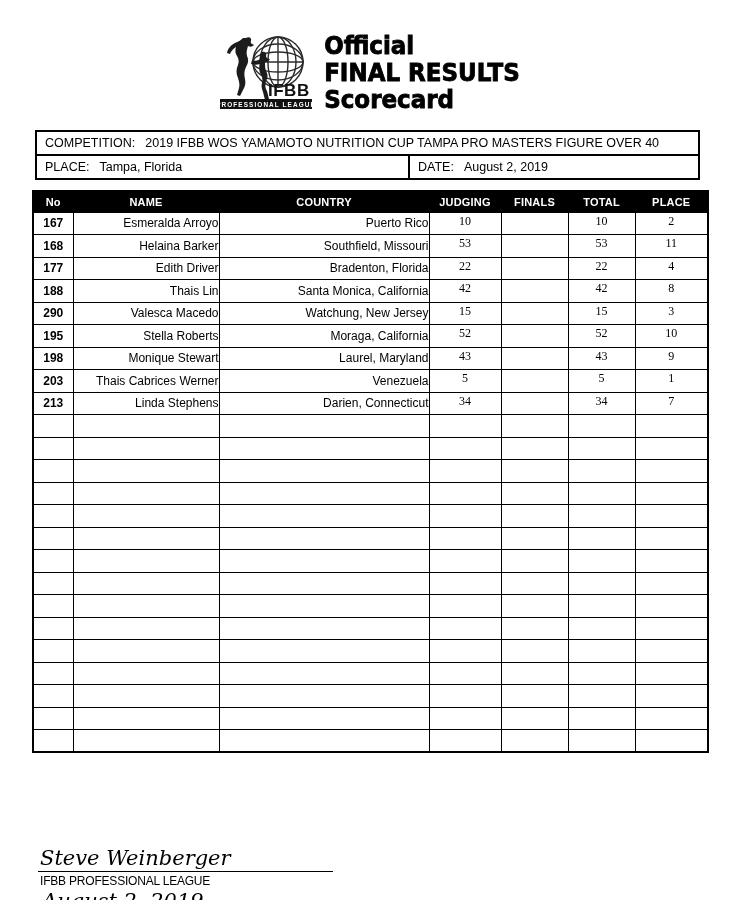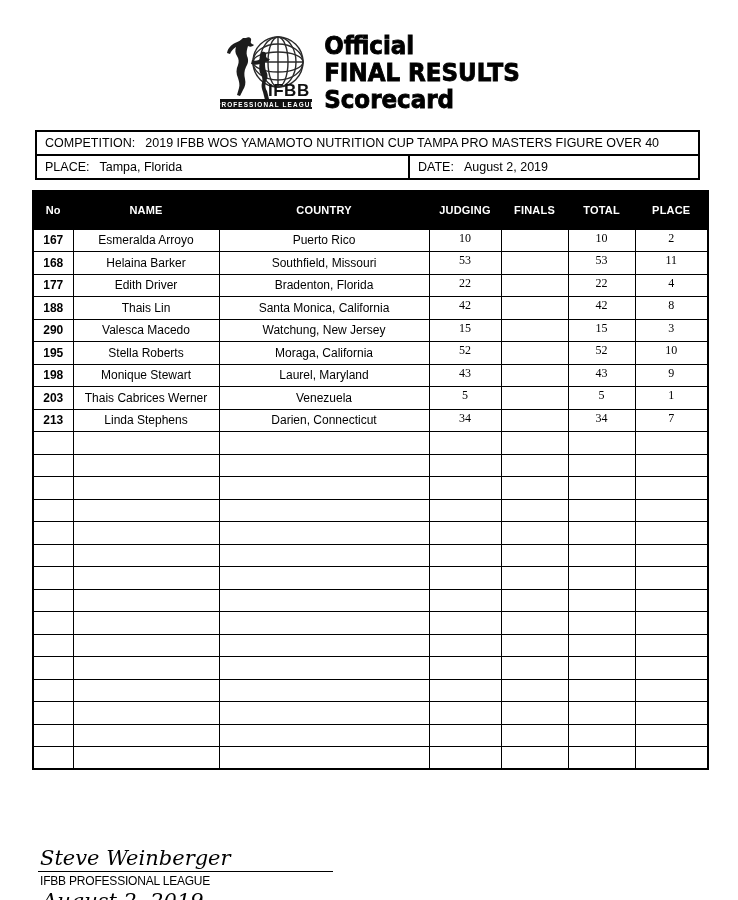--- a/index.html
+++ b/index.html
@@ -61,27 +61,27 @@
     border: 1px solid #000;
     overflow: hidden;
     white-space: nowrap;
   }
   .results-table { border: 2px solid #000; }
   .results-table thead th {
     background: #000;
     color: #fff;
     font-size: 11px;
     font-weight: bold;
-    height: 38px;
+    height: 21px;
     text-align: center;
     letter-spacing: 0.2px;
   }
   .results-table tbody td { height: 22.5px; font-size: 12px; }
   td.c-no   { text-align: center; font-weight: bold; }
-  td.c-name, td.c-country { text-align: center; padding-left: 0; }
+  td.c-name, td.c-country { text-align: right; padding-left: 0; }
   td.c-score {
     text-align: center;
     font-family: "Liberation Serif", serif;
     font-size: 15px;
     vertical-align: top;
     padding-top: 1px;
   }
   col.w-no      { width: 40px; }
   col.w-name    { width: 146px; }
   col.w-country { width: 210px; }

